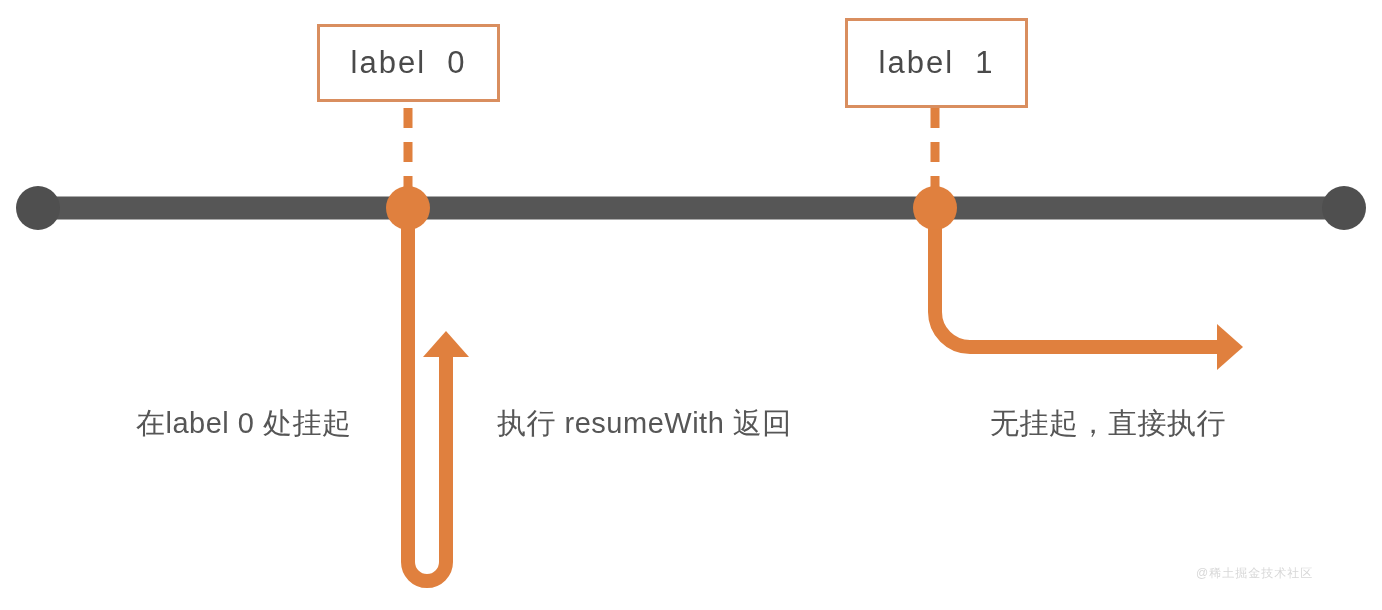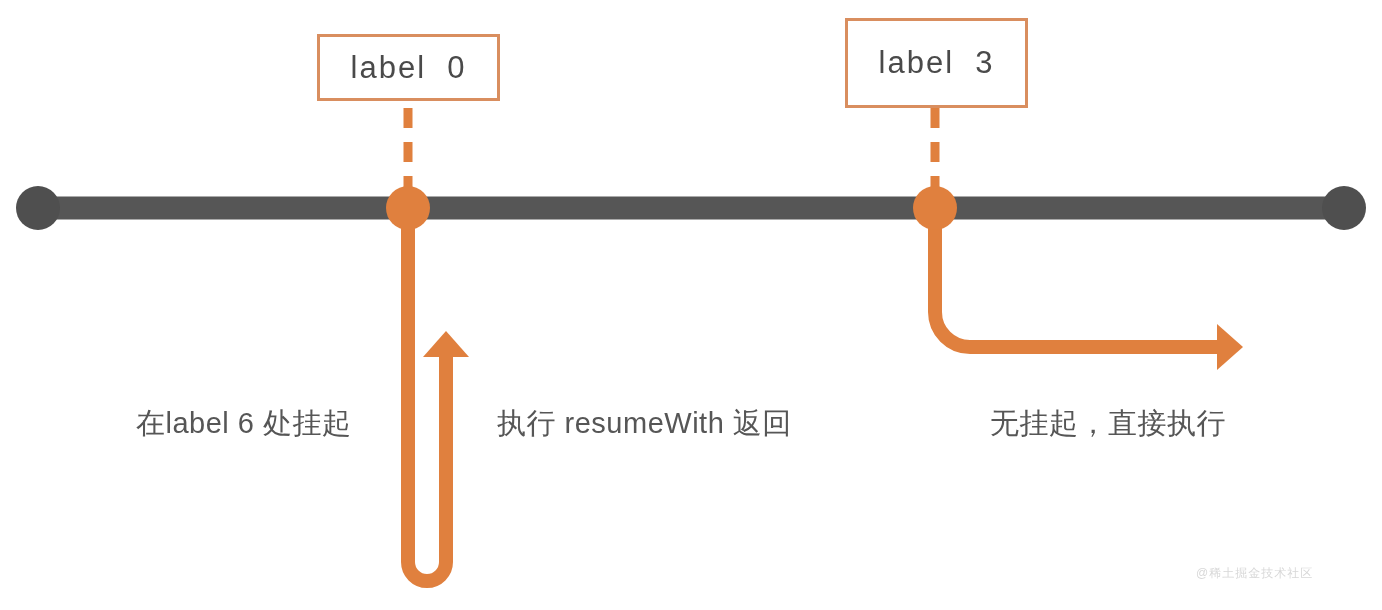--- a/index.html
+++ b/index.html
@@ -93,29 +93,29 @@
       <polygon points="1243,347 1217,370 1217,324" fill="#E0803E"></polygon>
     </g>
 
     <g>
       <circle cx="408" cy="208" r="22" fill="#E0803E"></circle>
       <circle cx="935" cy="208" r="22" fill="#E0803E"></circle>
     </g>
 
   </svg>
 
-  <div class="label-box" style="left:317px; top:34px; width:183px; height:67px;">
+  <div class="label-box" style="left:317px; top:24px; width:183px; height:78px;">
     <span class="label-box-text">label  0</span>
   </div>
 
   <div class="label-box" style="left:845px; top:18px; width:183px; height:90px;">
-    <span class="label-box-text">label  3</span>
+    <span class="label-box-text">label  1</span>
   </div>
 
-  <div class="caption" style="left:136px; top:404px;">在label 6 处挂起</div>
+  <div class="caption" style="left:136px; top:404px;">在label 0 处挂起</div>
 
   <div class="caption" style="left:497px; top:404px;text-align:right;">执行 resumeWith 返回</div>
 
   <div class="caption" style="left:950px; top:404px;margin-left:40px;">无挂起，直接执行</div>
 
   <div class="watermark" style="left:1196px; top:565px;">@稀土掘金技术社区</div>
 
 </div>
 
 </body></html>

